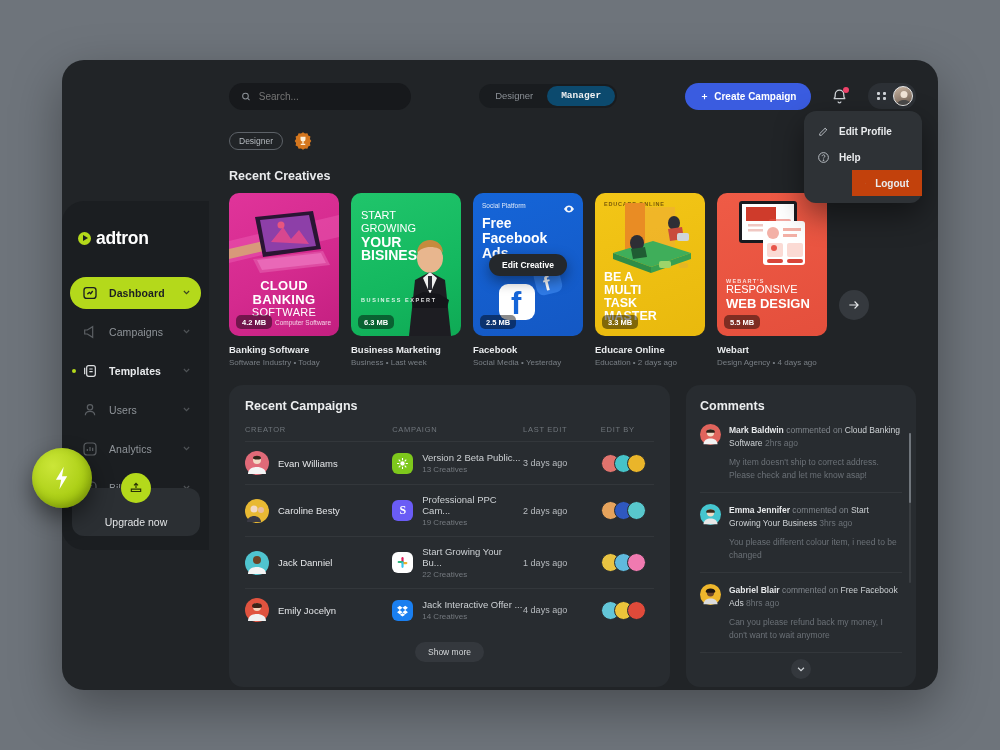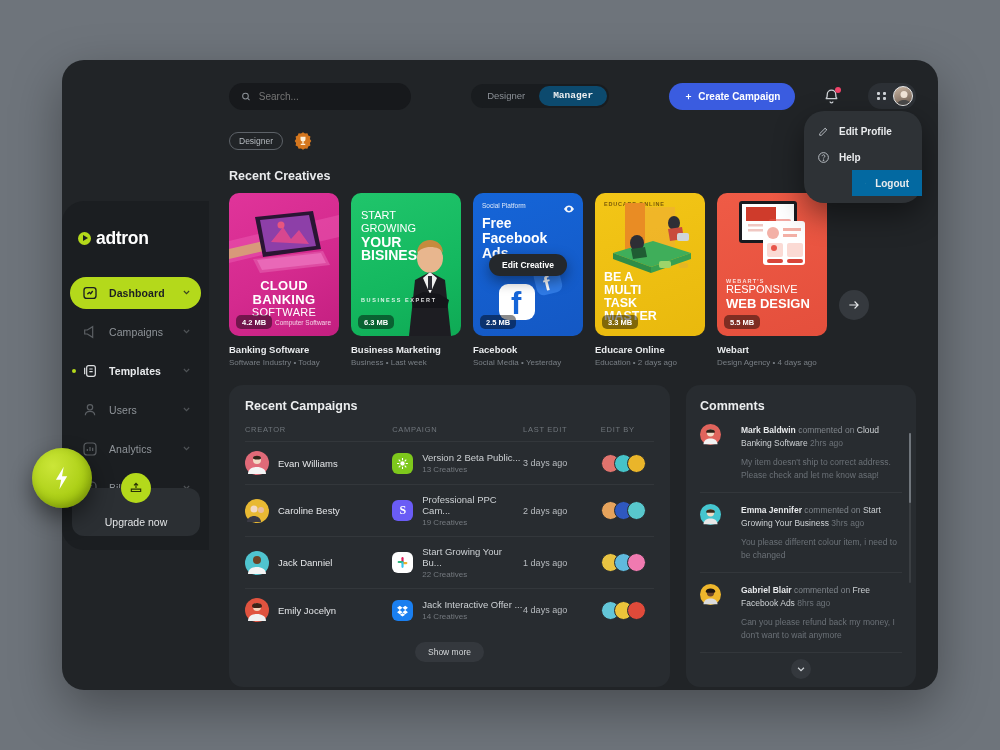--- a/index.html
+++ b/index.html
@@ -111,21 +111,21 @@
   }
   .seg {
     margin: 0 auto; background: #191c1f; border-radius: 14px;
     height: 24px; display: flex; align-items: center; padding: 2px;
   }
   .seg div {
     font-size: 9.5px; color: #8b9096; padding: 0 14px;
     line-height: 20px; height: 20px; border-radius: 12px; cursor: pointer;
   }
   .seg div.on { background: #0c4a6e; color: #eef0f1; font-weight: bold; font-family: Liberation Mono, monospace; }
-  .right-top { display: flex; align-items: center; gap: 28px; }
+  .right-top { display: flex; align-items: center; gap: 20px; }
   .cta {
     background: #3a5ce0; color: #fff; border: 0; border-radius: 15px;
     height: 27px; padding: 0 15px; font-size: 10px; font-weight: bold;
     display: flex; align-items: center; gap: 5px; cursor: pointer;
     font-family: "Liberation Sans", sans-serif;
   }
   .bell { position: relative; width: 17px; height: 17px; cursor: pointer; }
   .bell .badge {
     position: absolute; right: -1px; top: -1px;
     width: 6px; height: 6px; border-radius: 50%; background: #f0436a;
@@ -139,30 +139,30 @@
   .grid-ic i { width: 3px; height: 3px; background: #cfd3d7; border-radius: 1px; display:block; }
   .avatar-sm {
     width: 20px; height: 20px; border-radius: 50%;
     background: linear-gradient(160deg,#c9b5a2,#6d5c50);
     border: 1.5px solid #e7e9eb; overflow:hidden; position: relative;
   }
 
   
   .dropdown {
     position: absolute; right: 16px; top: 48px;
-    width: 118px; background: #2e3236; border-radius: 20px;
+    width: 118px; background: #2e3236; border-radius: 12px;
     padding: 7px 0; z-index: 40;
     box-shadow: 0 12px 30px rgba(0,0,0,.45);
   }
   .dd-item {
     display: flex; align-items: center; gap: 9px;
     height: 26px; padding: 0 13px; cursor: pointer;
   }
   .dd-item span { font-size: 10px; color: #e9ebed; font-weight: bold; }
-  .dd-item.sel { background: #0369a1; margin-left: 48px; }
+  .dd-item.sel { background: #c2410c; margin-left: 48px; }
 
   
   .greet { display: flex; align-items: center; gap: 10px; margin-top: 20px; }
   .greet h1 { font-size: 19px; color: #e9ebed; font-weight: bold; letter-spacing: -.2px; }
   .greet h1 em { font-style: normal; color: #9aa0a6; font-weight: normal; }
   .chip {
     border: 1px solid #5d6268; border-radius: 10px;
     font-size: 8.5px; color: #b5babf; padding: 3px 9px;
   }
   .trophy {
@@ -241,21 +241,21 @@
   .stack { display: flex; }
   .stack .av { width: 19px; height: 19px; flex: 0 0 19px;
                border: 1.5px solid #282c30; margin-left: -6px; }
   .stack .av:first-child { margin-left: 0; }
   .show-more {
     display: block; margin: 11px auto 0; background: #34383d; border: 0;
     color: #d5d8da; font-size: 8.5px; padding: 5px 13px; border-radius: 10px;
     cursor: pointer; font-family: "Liberation Sans", sans-serif;
   }
 
-  .cmt { display: flex; gap: 20px; padding: 11px 0 10px; border-bottom: 1px solid #33373b; }
+  .cmt { display: flex; gap: 8px; padding: 11px 0 10px; border-bottom: 1px solid #33373b; }
   .cmt:last-of-type { border-bottom: 0; }
   .cmt .av { width: 21px; height: 21px; flex: 0 0 21px; }
   .cmt .body { flex: 1; }
   .cmt .line { font-size: 8.5px; line-height: 13px; color: #80868c; }
   .cmt .line b { color: #e6e8ea; }
   .cmt .line .obj { color: #ced2d5; }
   .cmt .line .ago { color: #6c7278; }
   .cmt .txt { font-size: 8.5px; line-height: 13px; color: #6b7177; margin-top: 6px; }
   .cmt-more {
     width: 20px; height: 20px; border-radius: 50%; background: #34383d;

